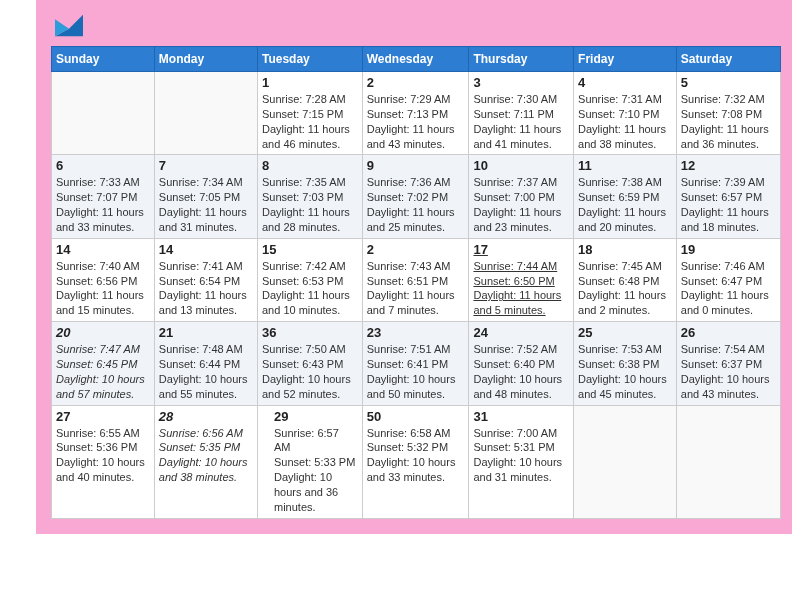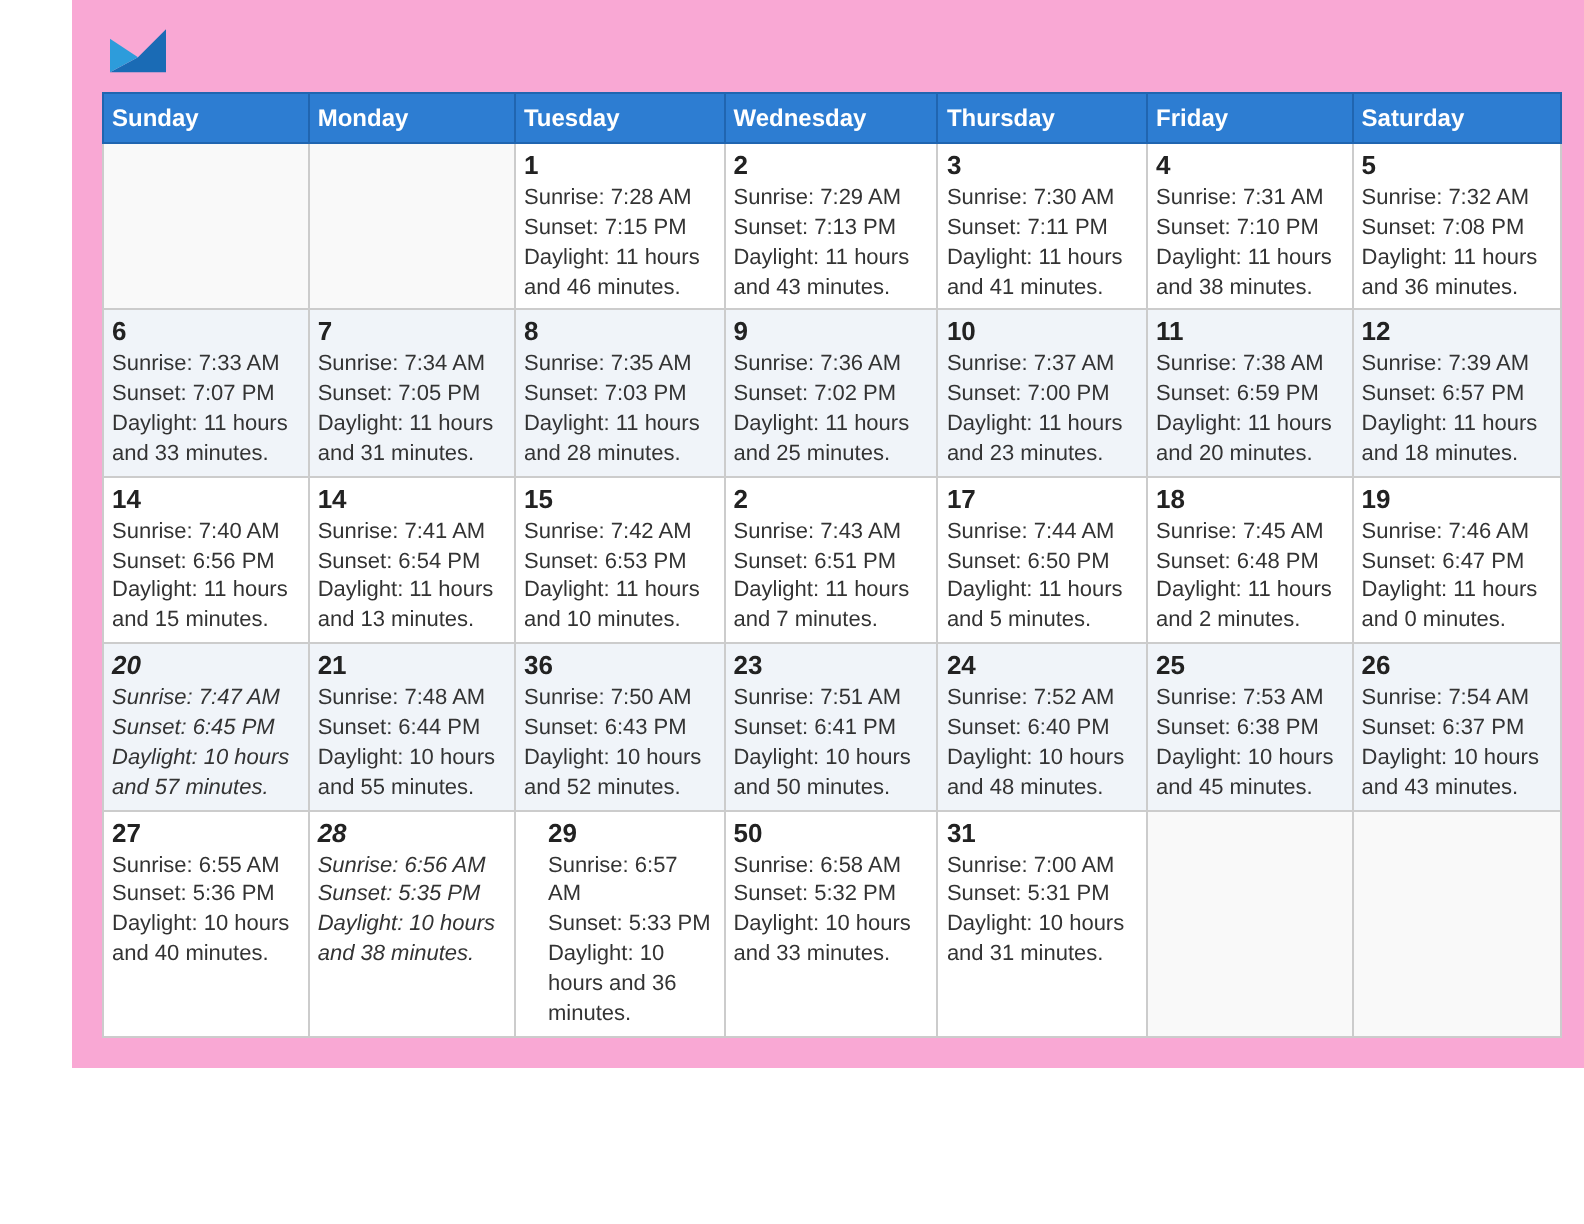--- a/index.html
+++ b/index.html
@@ -197,21 +197,21 @@
             <div class="day-info">Sunrise: 7:41 AM<br>Sunset: 6:54 PM<br>Daylight: 11 hours and 13 minutes.</div>
           </td>
           <td style="background: rgb(255, 255, 255);">
             <span class="day-number">15</span>
             <div class="day-info">Sunrise: 7:42 AM<br>Sunset: 6:53 PM<br>Daylight: 11 hours and 10 minutes.</div>
           </td>
           <td style="background: rgb(255, 255, 255);">
             <span class="day-number">2</span>
             <div class="day-info">Sunrise: 7:43 AM<br>Sunset: 6:51 PM<br>Daylight: 11 hours and 7 minutes.</div>
           </td>
-          <td style="background: rgb(255, 255, 255);">
+          <td style="background: rgb(255, 255, 255); text-decoration: underline;">
             <span class="day-number">17</span>
             <div class="day-info">Sunrise: 7:44 AM<br>Sunset: 6:50 PM<br>Daylight: 11 hours and 5 minutes.</div>
           </td>
           <td style="background: rgb(255, 255, 255);">
             <span class="day-number">18</span>
             <div class="day-info">Sunrise: 7:45 AM<br>Sunset: 6:48 PM<br>Daylight: 11 hours and 2 minutes.</div>
           </td>
           <td style="background: rgb(255, 255, 255);">
             <span class="day-number">19</span>
             <div class="day-info">Sunrise: 7:46 AM<br>Sunset: 6:47 PM<br>Daylight: 11 hours and 0 minutes.</div>

